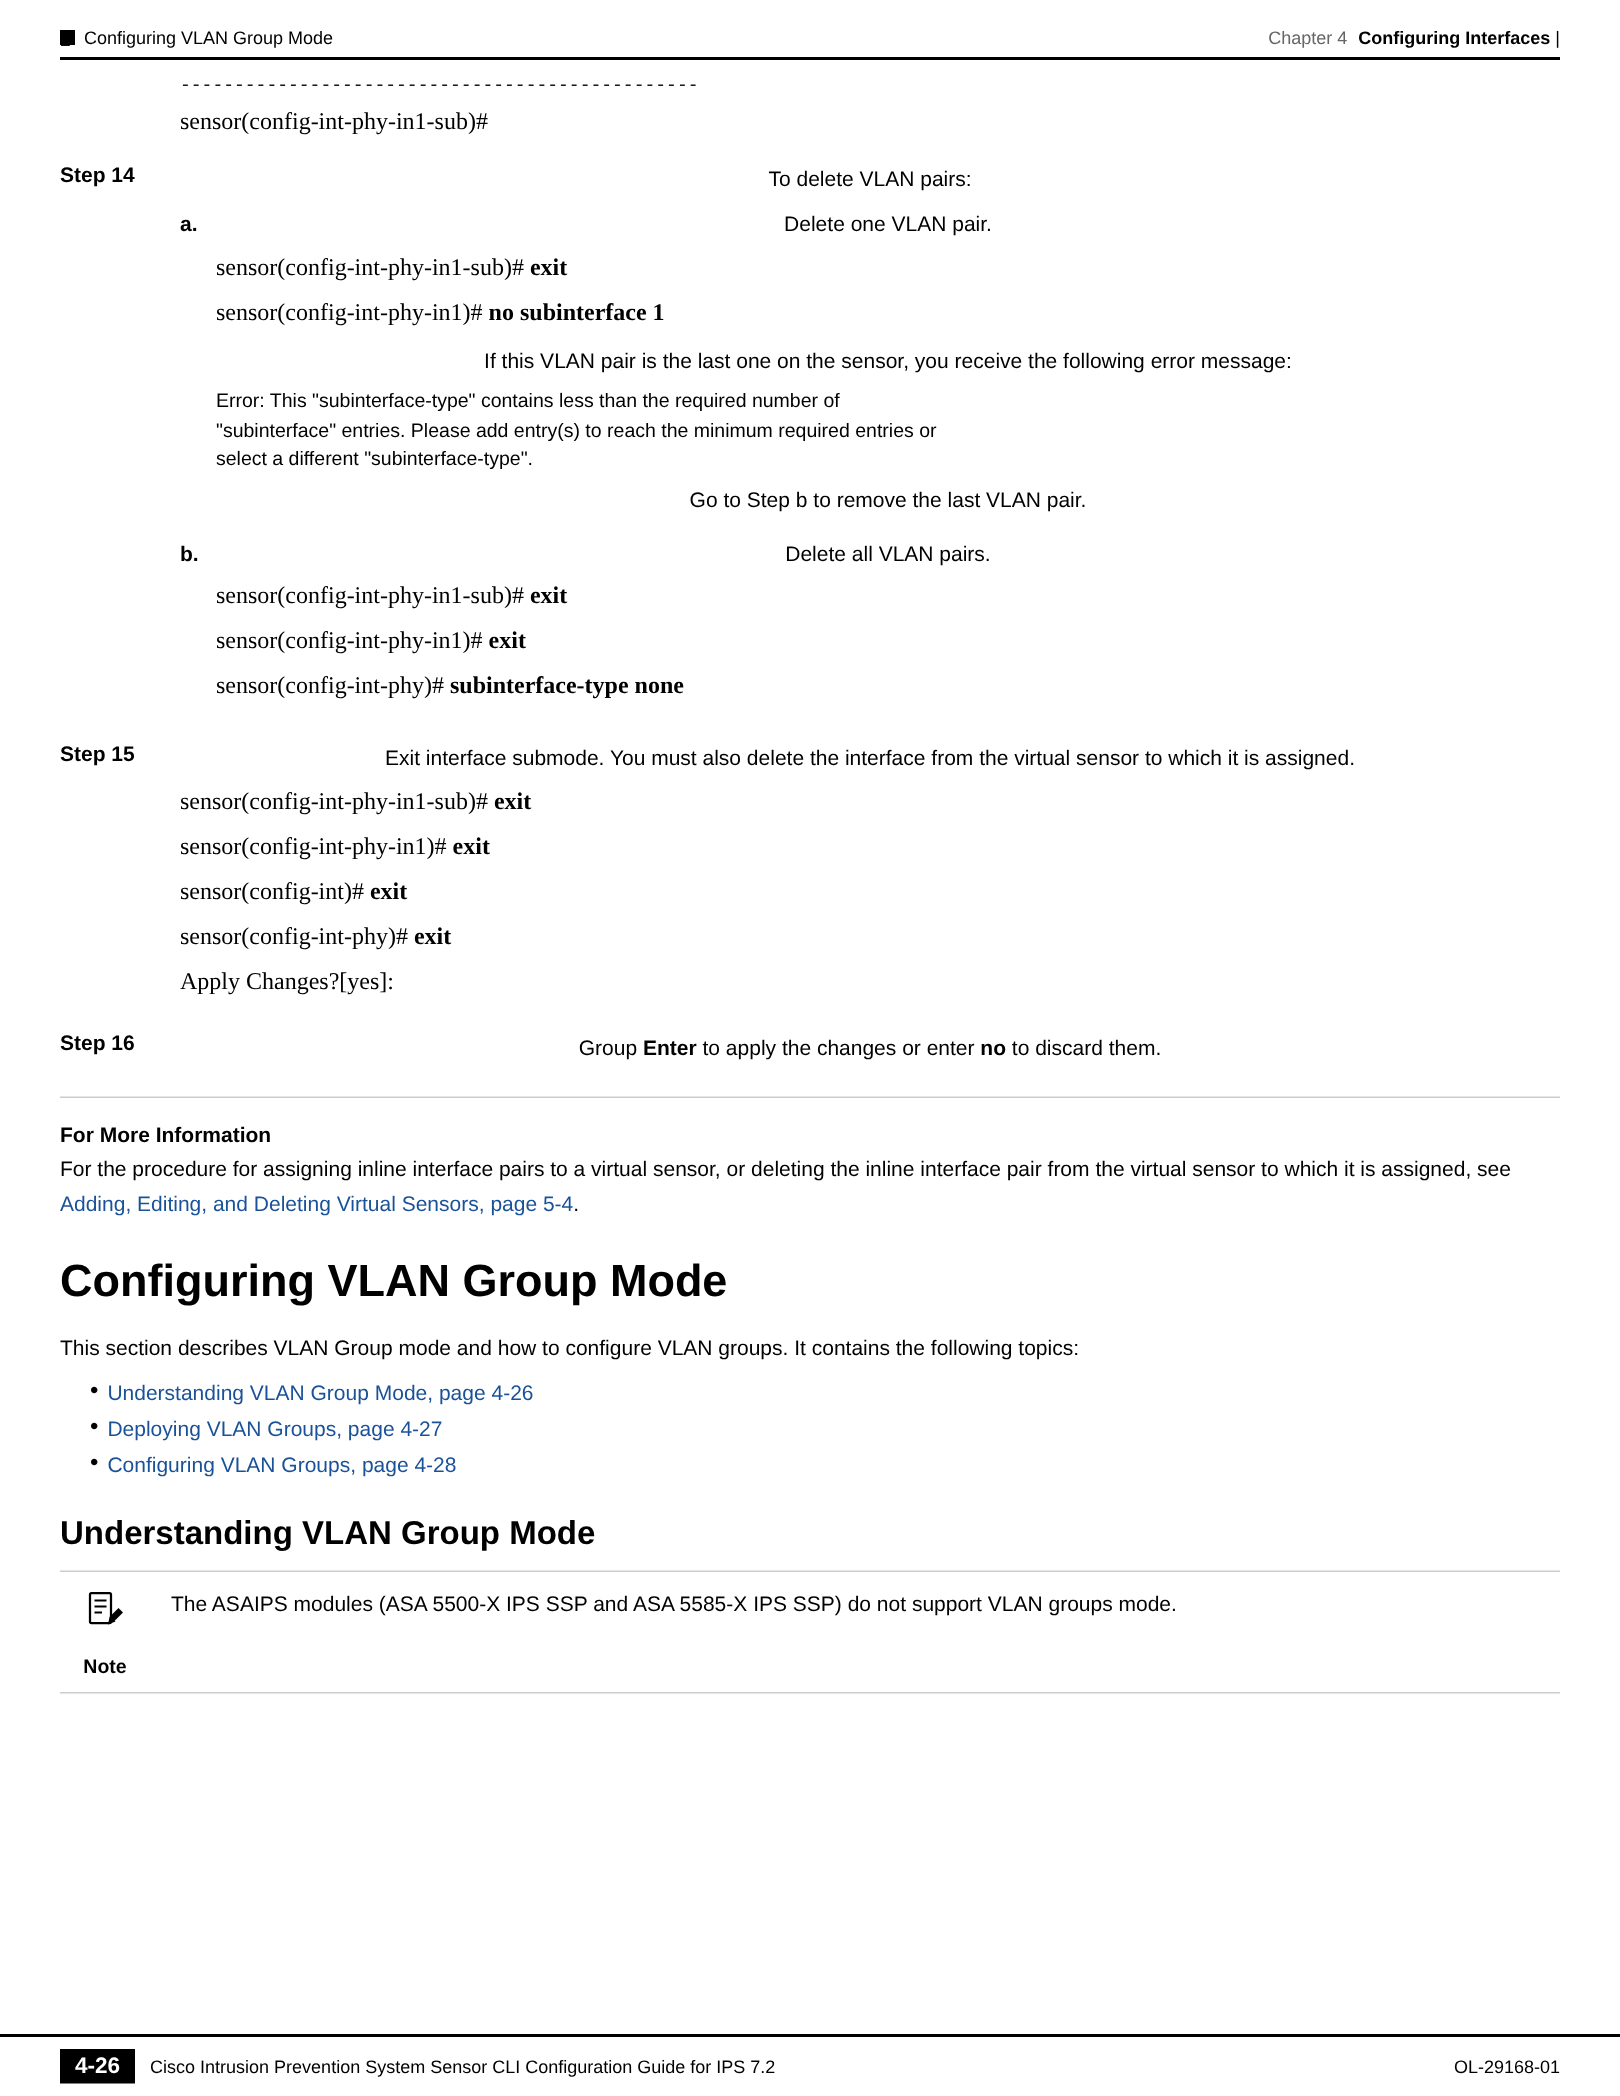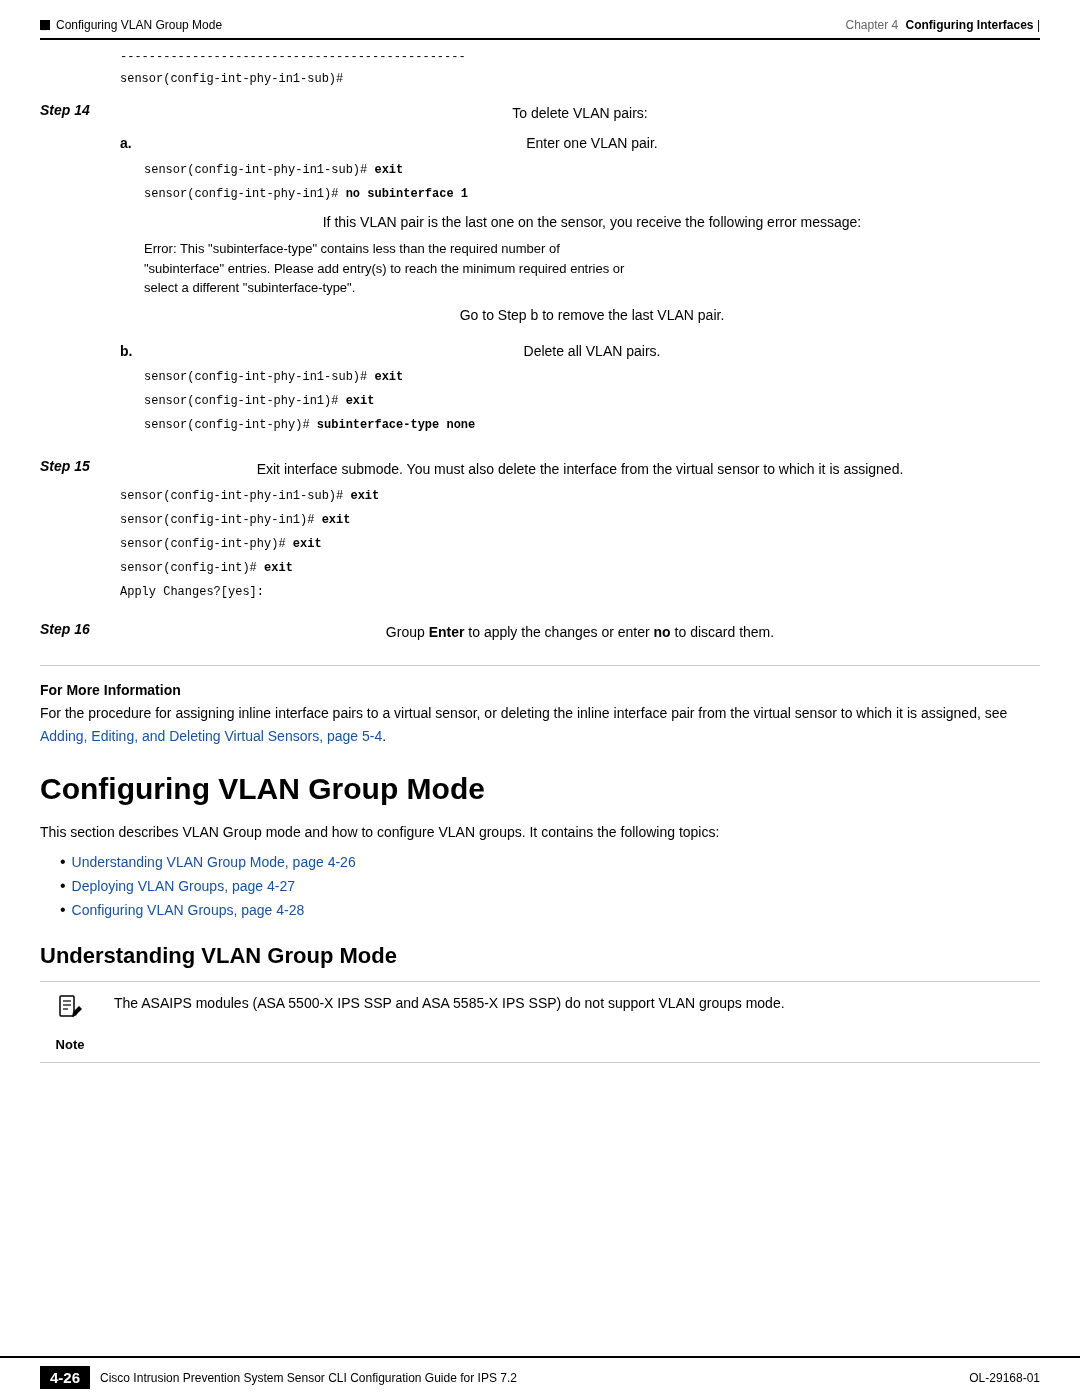--- a/index.html
+++ b/index.html
@@ -59,22 +59,22 @@
       background: #000;
       margin: 0 40px;
     }
     
     .content {
       padding: 0 40px 0 40px;
       flex: 1;
     }
     
     .code-block {
-      font-family: Liberation Mono, monospace;
-      font-size: 12px;
+      font-family: Liberation Serif, serif;
+      font-size: 16px;
       color: #000;
       margin: 6px 0 6px 0;
       line-height: 1.5;
     }
     .code-block .bold {
       font-weight: bold;
     }
     .dashed-line {
       font-family: 'Courier New', Courier, monospace;
       font-size: 12px;
@@ -86,21 +86,20 @@
     .step-row {
       display: flex;
       margin: 14px 0 8px 0;
       align-items: flex-start;
     }
     .step-label {
       font-weight: bold;
       font-size: 14px;
       min-width: 80px;
       flex-shrink: 0;
-      font-style: italic;
     }
     .step-content {
       flex: 1;
       font-size: 14px;
       line-height: 1.6;
     }
     .step-content p {
       margin-bottom: 6px;
       text-align: center;
     }
@@ -272,21 +271,21 @@
     <div class="code-block" style="padding-left:80px;">sensor(config-int-phy-in1-sub)#</div>
 
     <div class="step-row">
       <div class="step-label">Step 14</div>
       <div class="step-content">
         <p>To delete VLAN pairs:</p>
 
         <div class="sub-step">
           <div class="sub-step-label">a.</div>
           <div class="sub-step-content">
-            <p>Enter one VLAN pair.</p>
+            <p>Delete one VLAN pair.</p>
             <div class="code-block">
               <span>sensor(config-int-phy-in1-sub)# </span><span class="bold">exit</span>
             </div>
             <div class="code-block">
               <span>sensor(config-int-phy-in1)# </span><span class="bold">no subinterface 1</span>
             </div>
             <p class="para" style="margin-top:8px;">If this VLAN pair is the last one on the sensor, you receive the following error message:</p>
             <div class="error-text">
               Error: This "subinterface-type" contains less than the required number of<br>
               "subinterface" entries. Please add entry(s) to reach the minimum required entries or<br>
@@ -319,24 +318,24 @@
       <div class="step-label">Step 15</div>
       <div class="step-content">
         <p>Exit interface submode. You must also delete the interface from the virtual sensor to which it is assigned.</p>
         <div class="code-block">
           <span>sensor(config-int-phy-in1-sub)# </span><span class="bold">exit</span>
         </div>
         <div class="code-block">
           <span>sensor(config-int-phy-in1)# </span><span class="bold">exit</span>
         </div>
         <div class="code-block">
+          <span>sensor(config-int)# </span><span class="bold">exit</span>
+        </div>
+        <div class="code-block">
           <span>sensor(config-int-phy)# </span><span class="bold">exit</span>
-        </div>
-        <div class="code-block">
-          <span>sensor(config-int)# </span><span class="bold">exit</span>
         </div>
         <div class="code-block">
           <span>Apply Changes?[yes]:</span>
         </div>
       </div>
     </div>
 
     <div class="step-row">
       <div class="step-label">Step 16</div>
       <div class="step-content">

